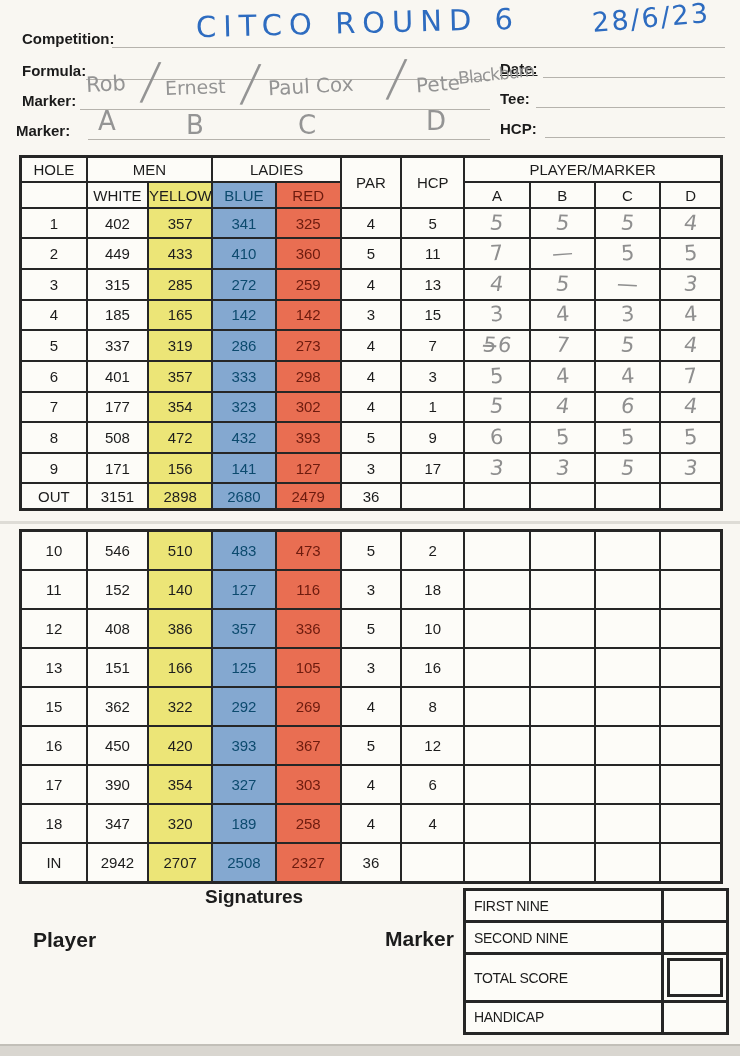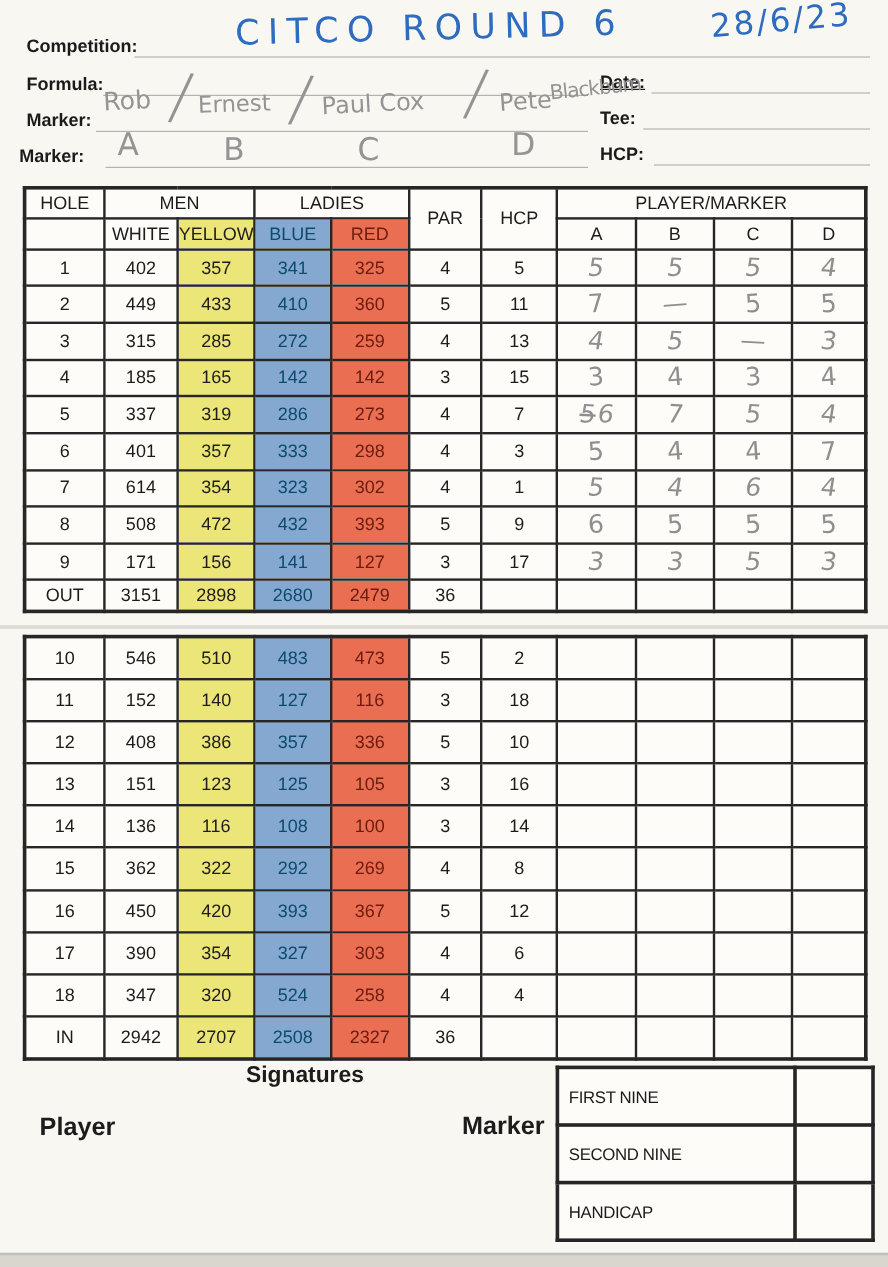--- a/index.html
+++ b/index.html
@@ -194,21 +194,21 @@
       <td class="c-red">298</td>
       <td>4</td>
       <td>3</td>
       <td><span class="hw-score">5</span></td>
       <td><span class="hw-score">4</span></td>
       <td><span class="hw-score">4</span></td>
       <td><span class="hw-score">7</span></td>
     </tr>
     <tr>
       <td>7</td>
-      <td>614</td>
+      <td>177</td>
       <td class="c-yellow">354</td>
       <td class="c-blue">323</td>
       <td class="c-red">302</td>
       <td>4</td>
       <td>1</td>
       <td><span class="hw-score">5</span></td>
       <td><span class="hw-score">4</span></td>
       <td><span class="hw-score">6</span></td>
       <td><span class="hw-score">4</span></td>
     </tr>
@@ -306,38 +306,25 @@
       <td>5</td>
       <td>10</td>
       <td></td>
       <td></td>
       <td></td>
       <td></td>
     </tr>
     <tr>
       <td>13</td>
       <td>151</td>
-      <td class="c-yellow">123</td>
+      <td class="c-yellow">166</td>
       <td class="c-blue">125</td>
       <td class="c-red">105</td>
       <td>3</td>
       <td>16</td>
-      <td></td>
-      <td></td>
-      <td></td>
-      <td></td>
-    </tr>
-    <tr>
-      <td>14</td>
-      <td>136</td>
-      <td class="c-yellow">116</td>
-      <td class="c-blue">108</td>
-      <td class="c-red">100</td>
-      <td>3</td>
-      <td>14</td>
       <td></td>
       <td></td>
       <td></td>
       <td></td>
     </tr>
     <tr>
       <td>15</td>
       <td>362</td>
       <td class="c-yellow">322</td>
       <td class="c-blue">292</td>
@@ -372,21 +359,21 @@
       <td>6</td>
       <td></td>
       <td></td>
       <td></td>
       <td></td>
     </tr>
     <tr>
       <td>18</td>
       <td>347</td>
       <td class="c-yellow">320</td>
-      <td class="c-blue">524</td>
+      <td class="c-blue">189</td>
       <td class="c-red">258</td>
       <td>4</td>
       <td>4</td>
       <td></td>
       <td></td>
       <td></td>
       <td></td>
     </tr>
     <tr>
       <td>IN</td>
@@ -412,20 +399,26 @@
     <tbody>
         <tr>
       <td class="s-lbl">FIRST NINE</td>
       <td class="s-val"></td>
     </tr>
     <tr>
       <td class="s-lbl">SECOND NINE</td>
       <td class="s-val"></td>
     </tr>
     <tr>
+      <td class="s-lbl">TOTAL SCORE</td>
+      <td class="s-val">
+            <div class="inset"></div>
+          </td>
+    </tr>
+    <tr>
       <td class="s-lbl">HANDICAP</td>
       <td class="s-val"></td>
     </tr>
   </tbody>
     </table>
 
   <div class="bottom-strip"></div>
 </div>
 
 </body></html>

